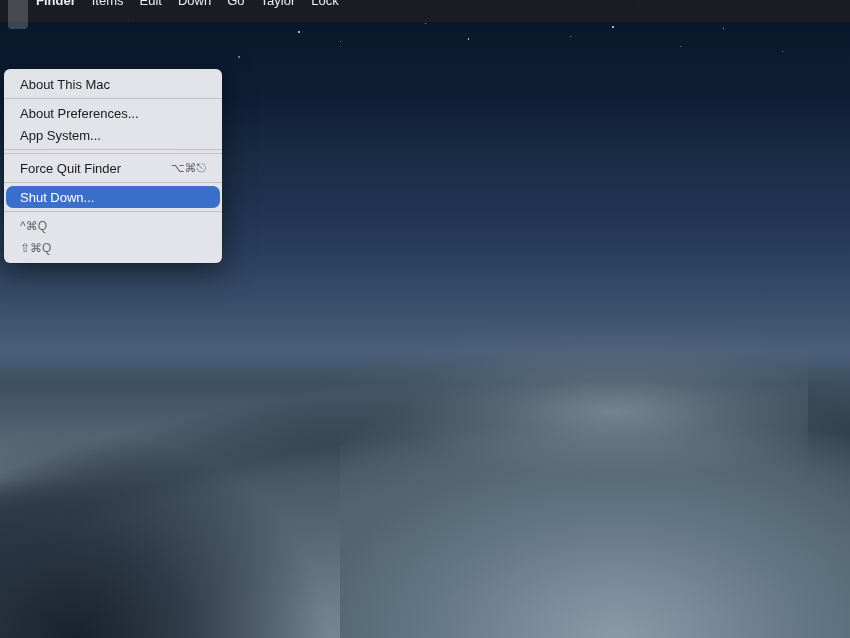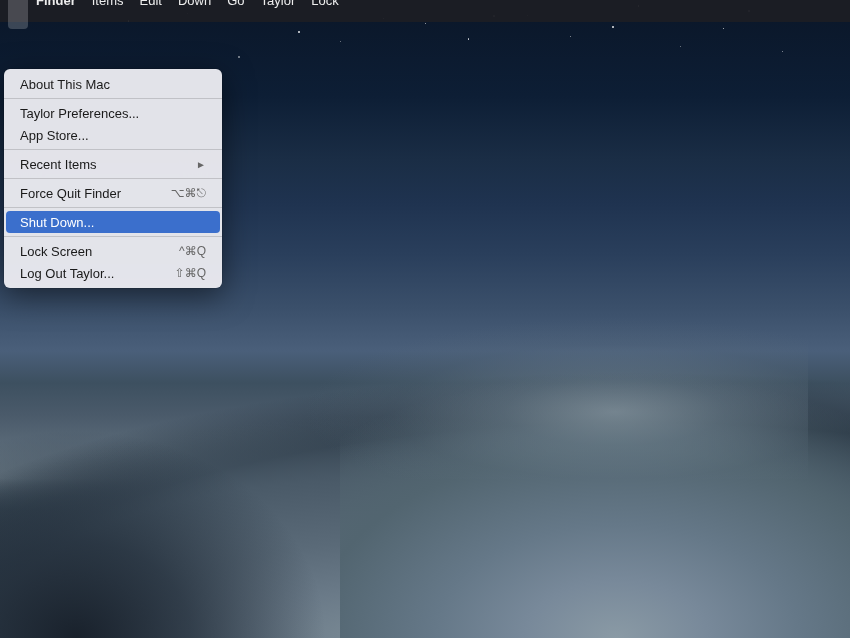--- a/index.html
+++ b/index.html
@@ -188,20 +188,21 @@
       cursor: default;
       white-space: nowrap;
       height: 22px;
       border-radius: 4px;
       margin: 0 2px;
     }
 
     .menu-item.highlighted {
       background: #3b6fcc;
       color: white;
+      border-radius: 7px;
     }
 
     .menu-item .shortcut {
       color: #666;
       font-size: 12px;
     }
 
     .menu-item .submenu-arrow {
       font-size: 10px;
       color: #666;
@@ -278,50 +279,44 @@
 
 <div class="apple-menu">
 
   <div class="menu-item">
     <span class="menu-item-label">About This Mac</span>
   </div>
 
   <div class="menu-separator"></div>
 
   <div class="menu-item">
-    <span class="menu-item-label">Taylor Preferences...</span>
-  </div>
-  <div class="menu-item">
-    <span class="menu-item-label">App Store...</span>
-  </div>
-
-  <div class="menu-separator"></div>
-
-  <div class="menu-item">
-    <span class="menu-item-label">Recent Items</span>
-    <span class="submenu-arrow">►</span>
-  </div>
+    <span class="menu-item-label">About Preferences...</span>
+  </div>
+  <div class="menu-item">
+    <span class="menu-item-label">App System...</span>
+  </div>
+
+  <div class="menu-separator"></div>
+
 
   <div class="menu-separator"></div>
 
   <div class="menu-item">
     <span class="menu-item-label">Force Quit Finder</span>
     <span class="shortcut">⌥⌘⎋</span>
   </div>
 
   <div class="menu-separator"></div>
 
   <div class="menu-item highlighted">
     <span class="menu-item-label">Shut Down...</span>
   </div>
 
   <div class="menu-separator"></div>
 
   <div class="menu-item">
-    <span class="menu-item-label">Lock Screen</span>
     <span class="shortcut">^⌘Q</span>
   </div>
   <div class="menu-item">
-    <span class="menu-item-label">Log Out Taylor...</span>
     <span class="shortcut">⇧⌘Q</span>
   </div>
 
 </div>
 
 </body></html>

